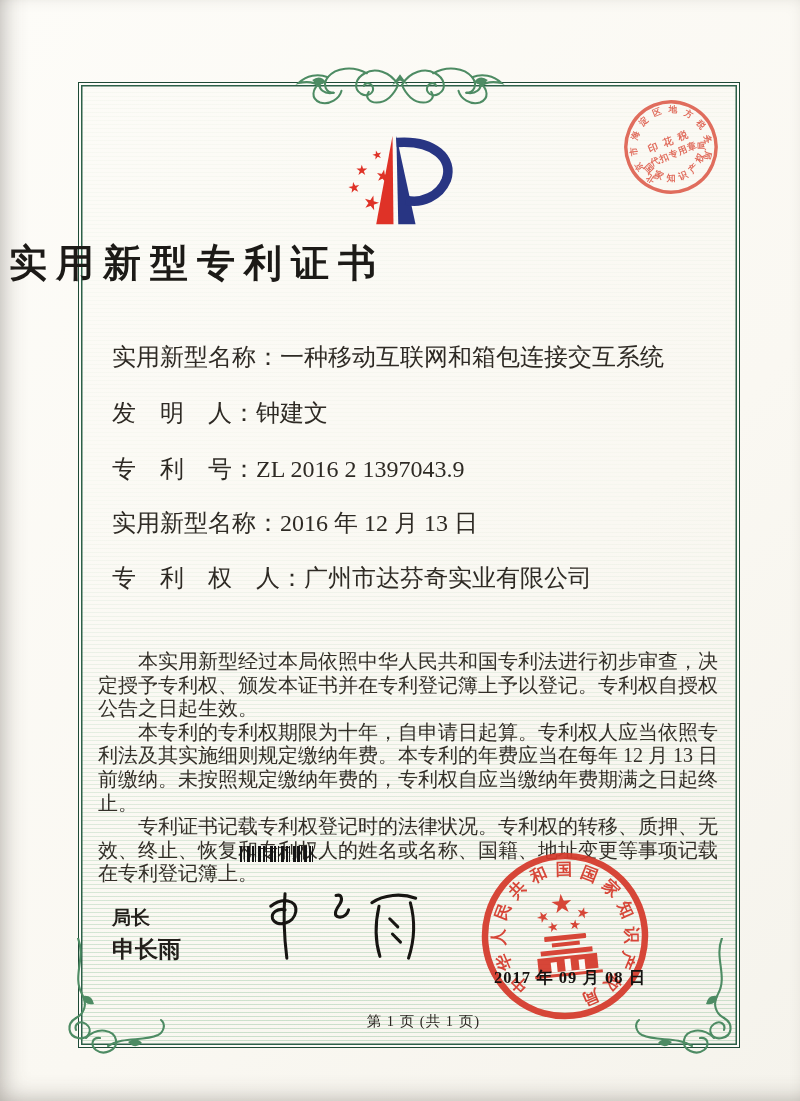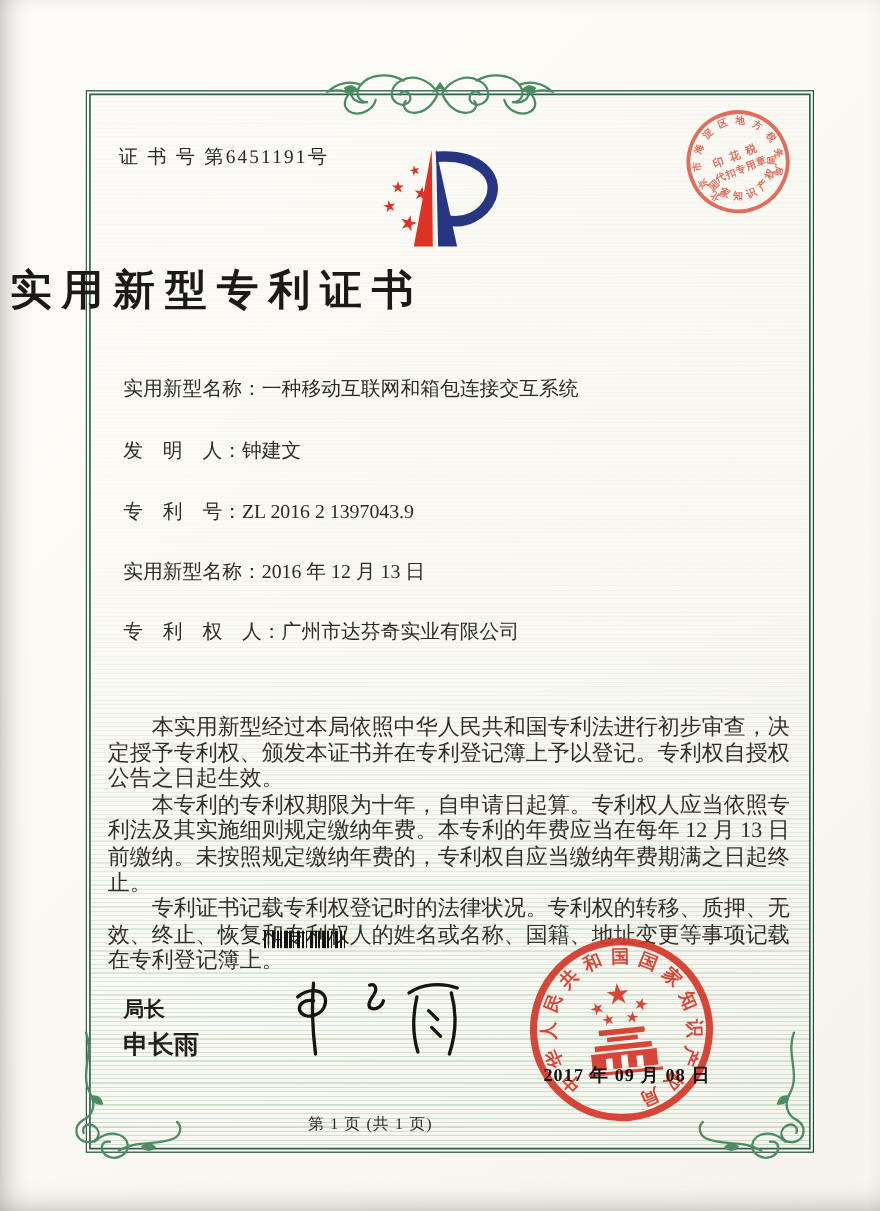--- a/index.html
+++ b/index.html
@@ -19,21 +19,21 @@
   
   .frame{position:absolute;left:78px;top:82px;width:660px;height:964px;z-index:2;
     border:1.2px solid var(--frame-green-dark,#1e4a36);
     box-shadow:inset 0 0 0 2px #fdfcf8, inset 0 0 0 3.5px var(--frame-green,#2c6048);}
   .orn{stroke:var(--ornament-green,#4d8b63);fill:none;stroke-width:2.1;stroke-linecap:round}
   .ornf{fill:var(--ornament-green,#4d8b63);stroke:none}
   .abs{position:absolute}
   .cert-number{left:108px;top:130px;font-size:17.5px;letter-spacing:2px;color:var(--ink,#2b2722);z-index:3}
   .title{left:0;right:0;top:238px;text-align:left;font-size:38px;font-weight:700;
     letter-spacing:9px;padding-left:9px;color:#1c1a17;z-index:3}
-  .field{left:112px;font-size:18px;color:#2e2a24;z-index:3;white-space:nowrap}
+  .field{left:112px;font-size:24px;color:#2e2a24;z-index:3;white-space:nowrap}
   .paras{left:98px;top:650px;width:620px;z-index:3;color:#332f28}
   .paras p{margin:0;font-size:20px;line-height:23.6px;text-align:justify;
     text-indent:2em;word-break:break-all}
   .barcode{left:240px;top:846px;width:74px;height:16px;z-index:3;
     background:repeating-linear-gradient(90deg,#151515 0 2px,transparent 2px 3.5px,
       #151515 3.5px 4.5px,transparent 4.5px 7px,#151515 7px 10px,transparent 10px 11.5px);}
   .director-title{left:112px;top:905px;font-size:19px;font-weight:700;
     font-family:Liberation Sans, sans-serif;color:#23201b;z-index:3}
   .director-name{left:112px;top:934px;font-size:23px;font-weight:700;
     font-family:"Liberation Sans","DejaVu Sans",sans-serif;color:#23201b;z-index:3}
@@ -43,21 +43,21 @@
   .seal-ring{stroke:var(--seal-red,#d5392b);stroke-width:6.5;fill:none}
   .seal-char{font-family:"Liberation Serif","DejaVu Serif",serif;font-weight:700;
     fill:var(--seal-red,#d5392b)}
   .seal-fill{fill:var(--seal-red,#d5392b)}
   .seal-date{left:494px;top:967px;font-size:16.5px;font-weight:700;letter-spacing:1px;
     color:#141210;z-index:9}
   .stamp{left:619px;top:95px;z-index:5;opacity:.88;transform:rotate(-22deg)}
   .stamp-ring{stroke:var(--stamp-red,#dd5a49);stroke-width:4;fill:none}
   .stamp-char{font-family:"Liberation Serif","DejaVu Serif",serif;font-weight:700;
     fill:var(--stamp-red,#dd5a49)}
-  .footer{left:280px;top:1012px;width:200px;text-align:left;font-size:14.5px;
+  .footer{left:280px;top:1012px;width:200px;text-align:right;font-size:14.5px;
     letter-spacing:1px;color:#2b2722;z-index:3}
   .logo{left:330px;top:132px;z-index:3}
   .logo-navy{fill:var(--logo-navy,#283583)}
   .logo-red{fill:var(--logo-red,#df3227)}
   .toporn{left:283px;top:58px;z-index:3}
   .corner-bl{left:58px;top:938px;z-index:3}
   .corner-br{left:632px;top:938px;z-index:3;transform:scaleX(-1)}
 </style>
 </head>
 <body>
@@ -90,21 +90,20 @@
   </svg>
   <svg class="abs corner-br" width="110" height="120" viewBox="0 0 110 120" xmlns="http://www.w3.org/2000/svg">
     <path class="orn" d="M20,0 C28,20 14,38 24,56 C30,66 26,76 18,80"></path>
     <path class="orn" d="M18,80 C8,86 10,98 20,100 C30,102 36,92 28,86 C22,82 16,86 18,92"></path>
     <path class="orn" d="M28,100 C40,88 56,92 58,102 C60,112 46,118 38,112 C32,107 34,99 42,100"></path>
     <path class="orn" d="M50,108 C66,98 84,104 100,97 C106,94 108,86 103,82"></path>
     <path class="ornf" d="M24,58 q10,-2 12,8 q-10,2 -12,-8"></path>
     <path class="ornf" d="M70,104 q8,-6 14,1 q-7,7 -14,-1"></path>
   </svg>
 
-  <div class="abs cert-number">证 书 号 第6451191号</div>
 
   <svg class="abs logo" width="150" height="96" viewBox="0 0 150 100" xmlns="http://www.w3.org/2000/svg">
     <defs>
       <path id="star5" d="M0,-1 L0.588,0.809 L-0.951,-0.309 L0.951,-0.309 L-0.588,0.809 Z"></path>
     </defs>
     <path class="logo-red" d="M62,4 L45,96 L63,96 Z"></path>
     <path class="logo-navy" d="M66,4 L68,96 L86,96 Z"></path>
     <path d="M66,11 C105,8 126,28 118,50 C111,67 92,75 76,71" stroke="#283583" stroke-width="10" fill="none"></path>
     <use href="#star5" class="logo-red" transform="translate(46,24) scale(5) rotate(-15)"></use>
     <use href="#star5" class="logo-red" transform="translate(30,40) scale(6)"></use>

